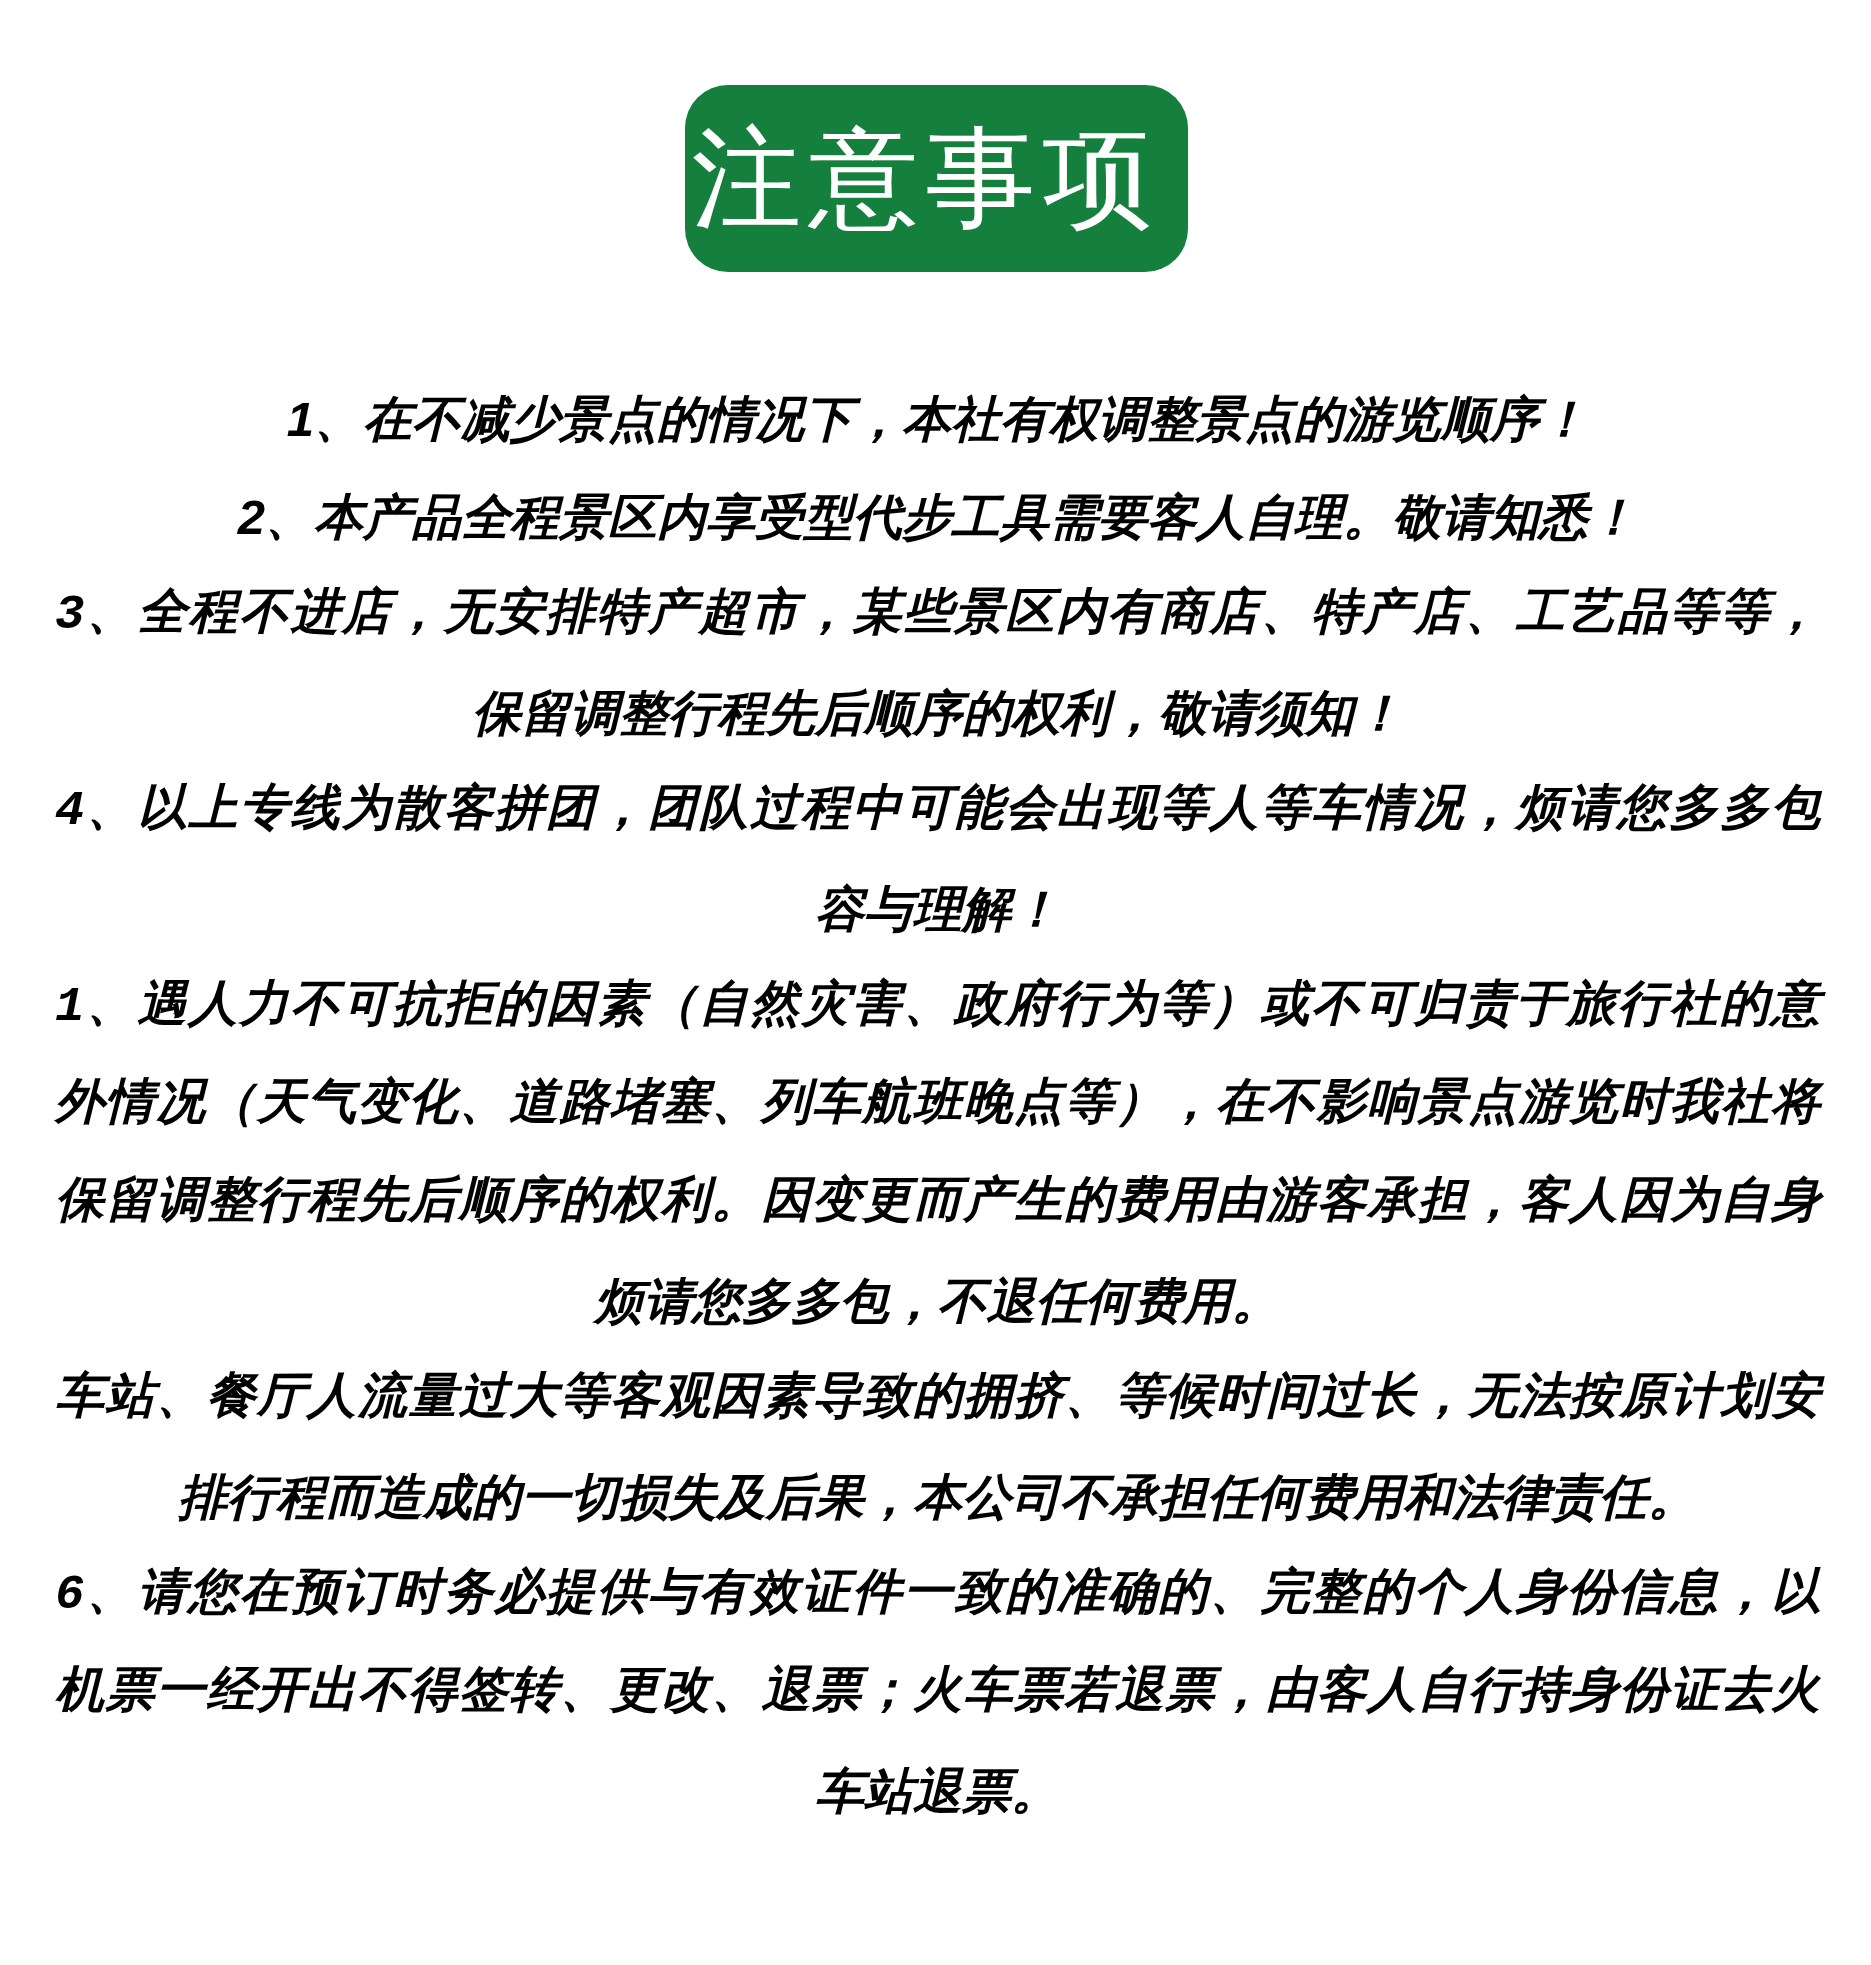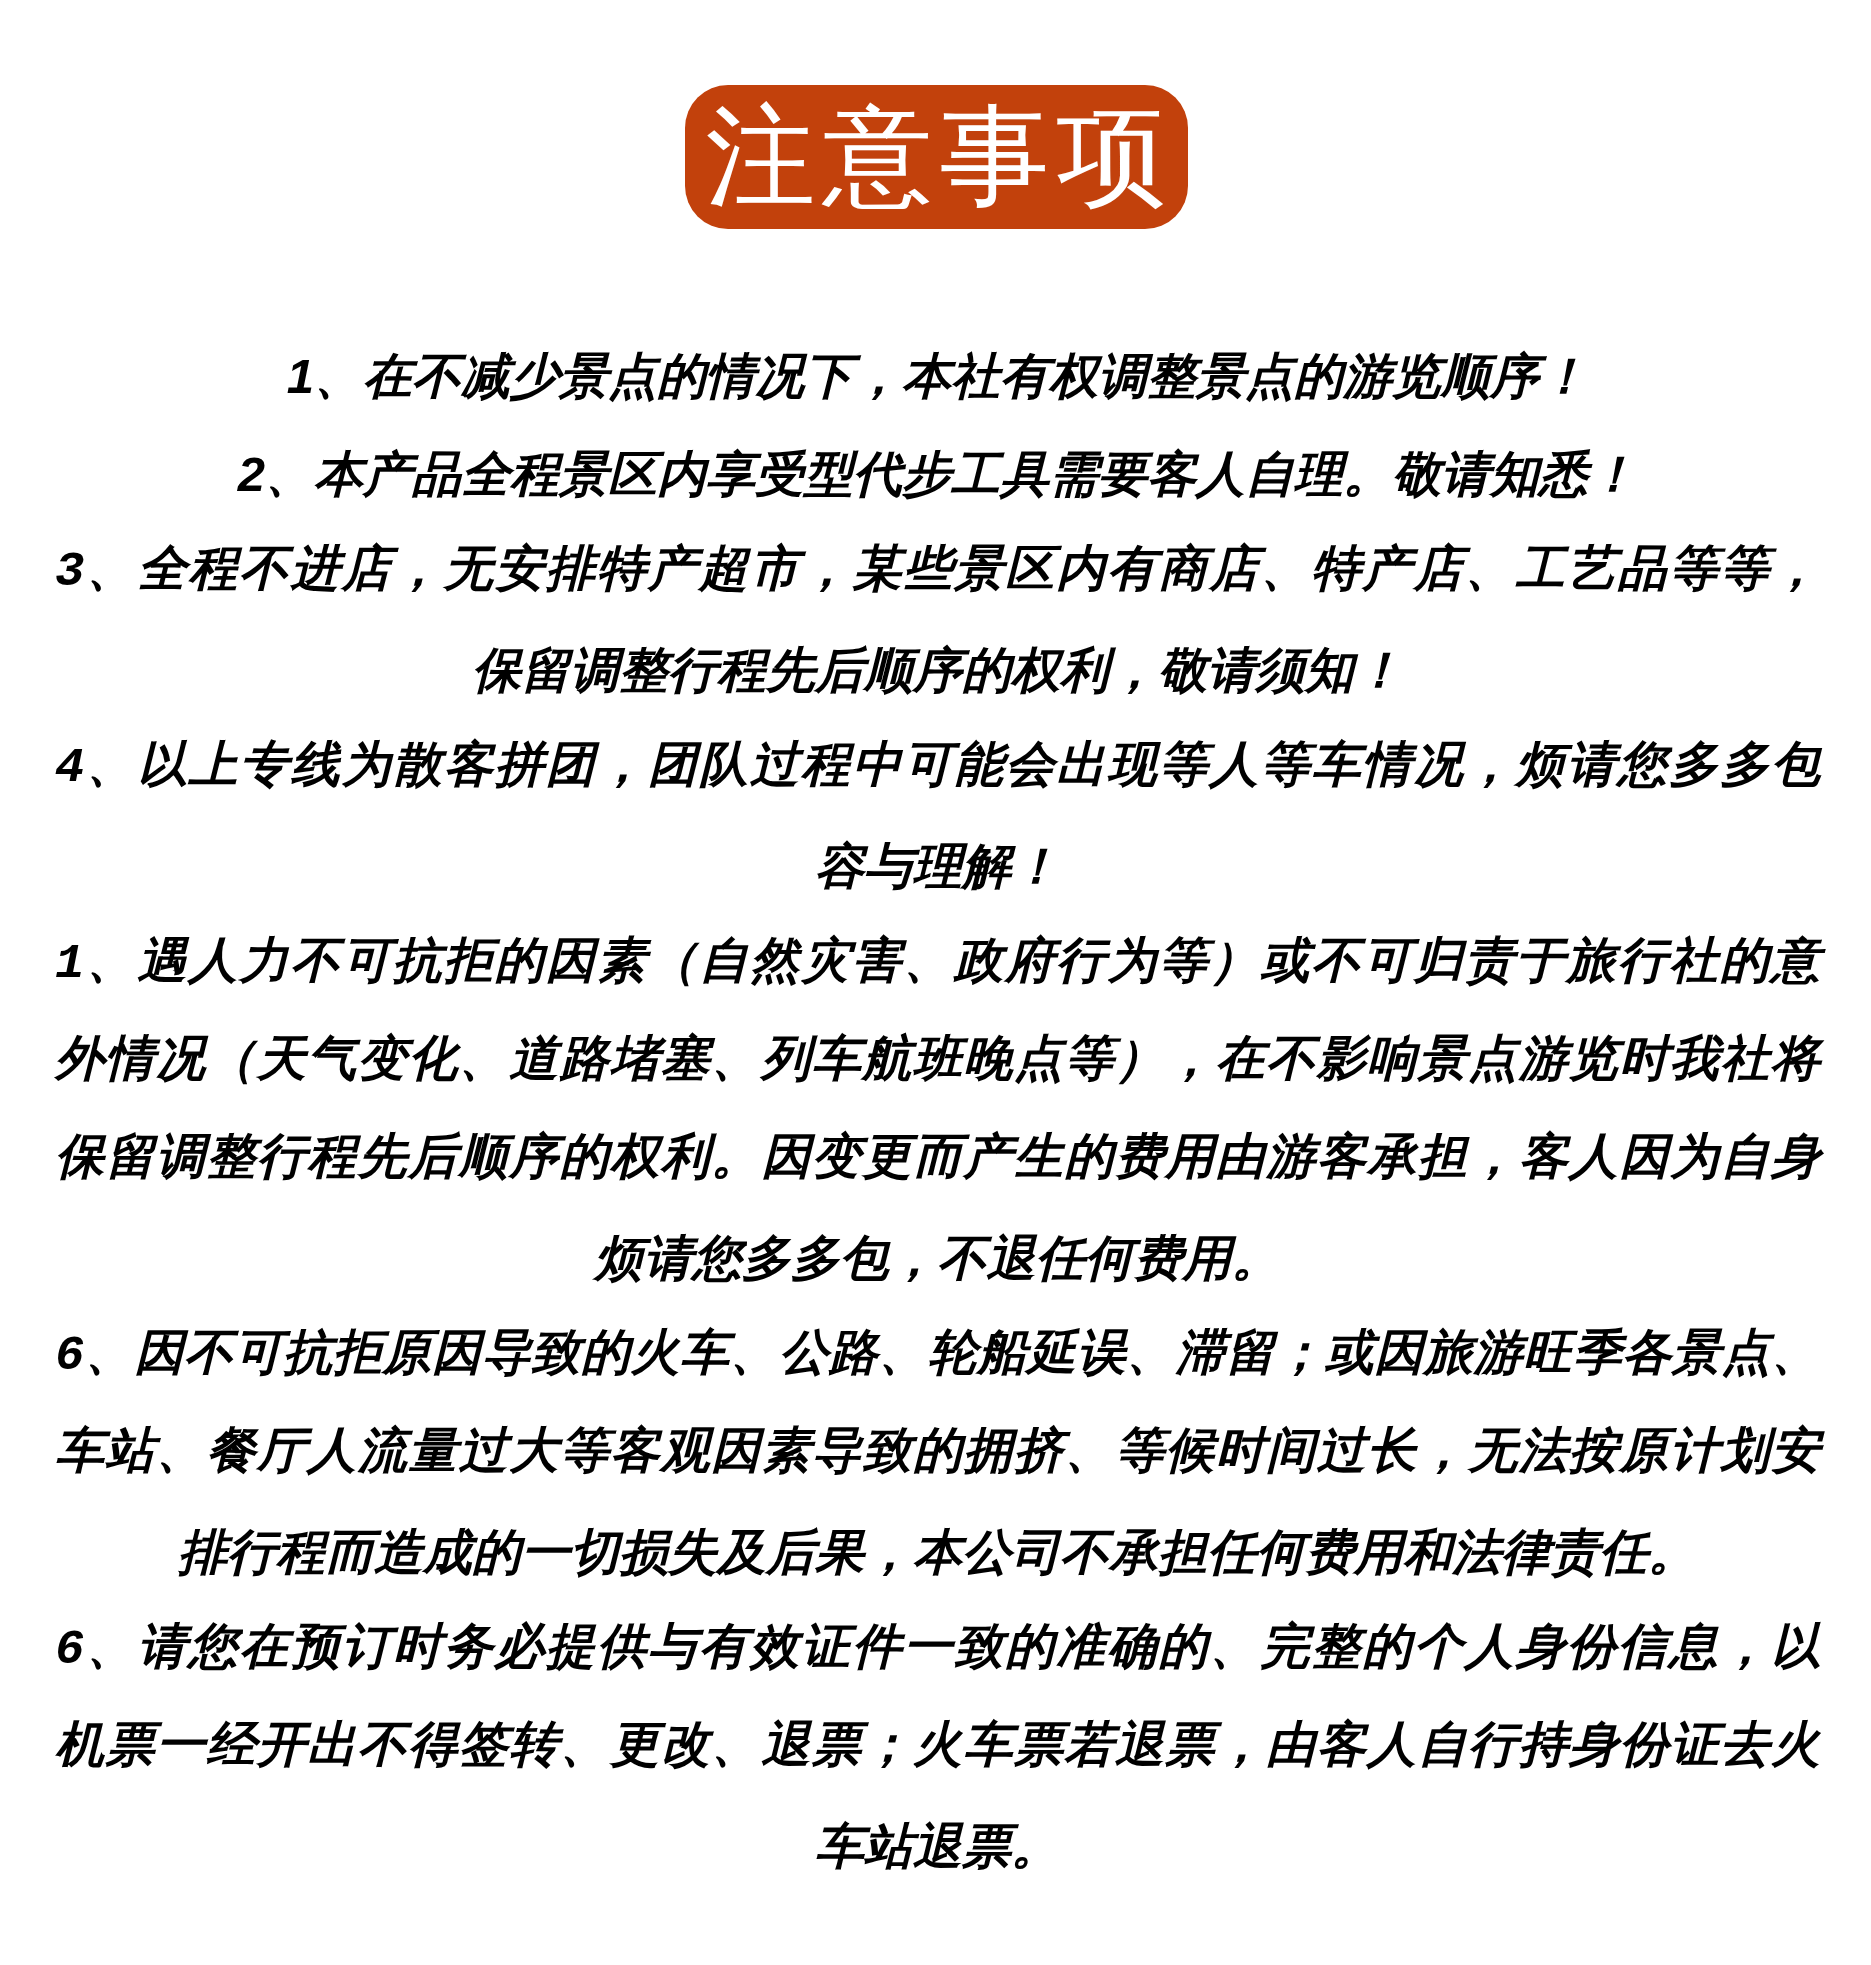--- a/index.html
+++ b/index.html
@@ -10,27 +10,27 @@
   .page {
     position: relative;
     width: 1872px;
     height: 2647px;
     background: #FFFFFF;
     overflow: hidden;
     font-family: "Liberation Sans", "DejaVu Sans", sans-serif;
   }
   .badge {
     width: 503px;
-    height: 144px;
+    height: 187px;
     margin: 85px auto 0 auto;
-    background: #c2410c;
+    background: #15803d;
     border-radius: 43px;
     display: flex;
     align-items: center;
-    justify-content: center;
+    justify-content: flex-start;
   }
   .badge-title {
     font-family: "Liberation Serif", "DejaVu Serif", serif;
     font-size: 110px;
     font-weight: 400;
     color: #FFFFFF;
     letter-spacing: 7px;
     margin-left: 7px; 
     white-space: nowrap;
     line-height: 1;
@@ -68,21 +68,20 @@
       <div class="note-line">1、在不减少景点的情况下，本社有权调整景点的游览顺序！</div>
       <div class="note-line">2、本产品全程景区内享受型代步工具需要客人自理。敬请知悉！</div>
       <div class="note-line fill">3、全程不进店，无安排特产超市，某些景区内有商店、特产店、工艺品等等，</div>
       <div class="note-line">保留调整行程先后顺序的权利，敬请须知！</div>
       <div class="note-line fill">4、以上专线为散客拼团，团队过程中可能会出现等人等车情况，烦请您多多包</div>
       <div class="note-line">容与理解！</div>
       <div class="note-line fill">1、遇人力不可抗拒的因素（自然灾害、政府行为等）或不可归责于旅行社的意</div>
       <div class="note-line fill">外情况（天气变化、道路堵塞、列车航班晚点等），在不影响景点游览时我社将</div>
       <div class="note-line fill">保留调整行程先后顺序的权利。因变更而产生的费用由游客承担，客人因为自身</div>
       <div class="note-line">烦请您多多包，不退任何费用。</div>
-      <div class="note-line fill">6、因不可抗拒原因导致的火车、公路、轮船延误、滞留；或因旅游旺季各景点、</div>
       <div class="note-line fill">车站、餐厅人流量过大等客观因素导致的拥挤、等候时间过长，无法按原计划安</div>
       <div class="note-line">排行程而造成的一切损失及后果，本公司不承担任何费用和法律责任。</div>
       <div class="note-line fill">6、请您在预订时务必提供与有效证件一致的准确的、完整的个人身份信息，以</div>
       <div class="note-line fill">机票一经开出不得签转、更改、退票；火车票若退票，由客人自行持身份证去火</div>
       <div class="note-line">车站退票。</div>
     </div>
 </div>
 
 
 </body></html>

